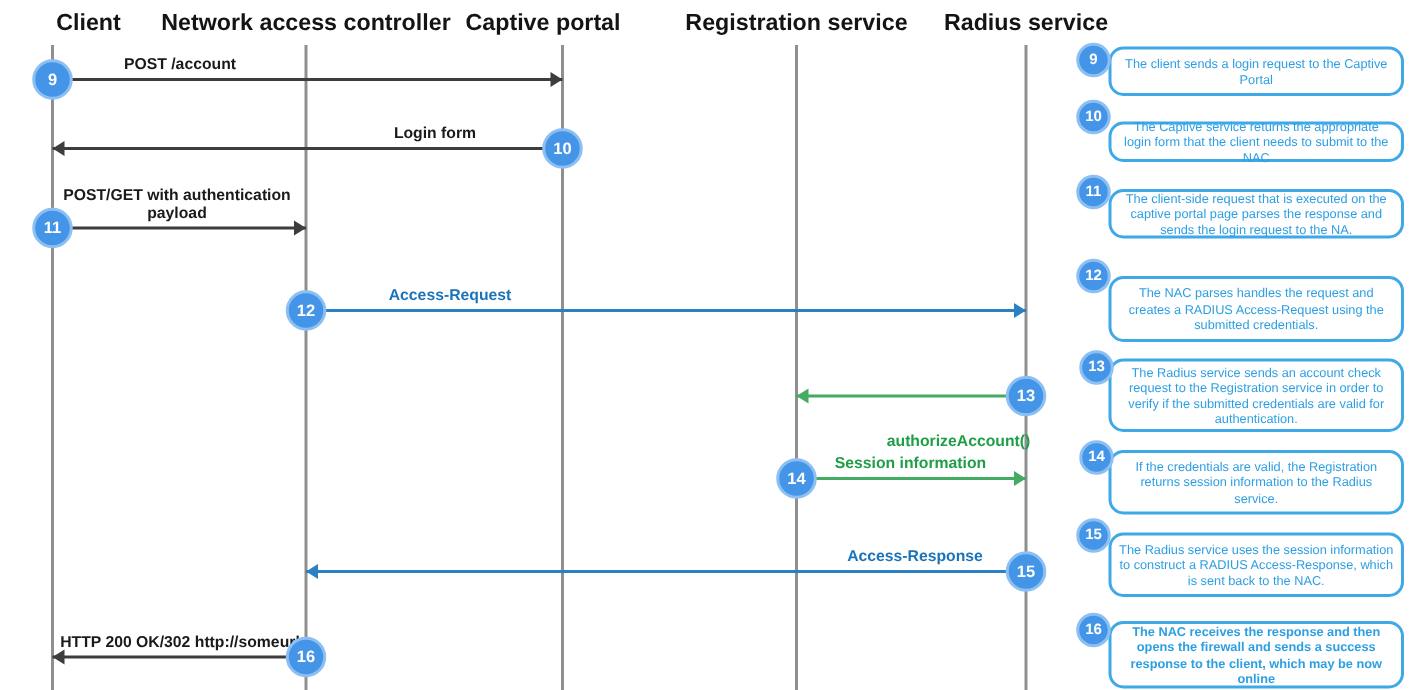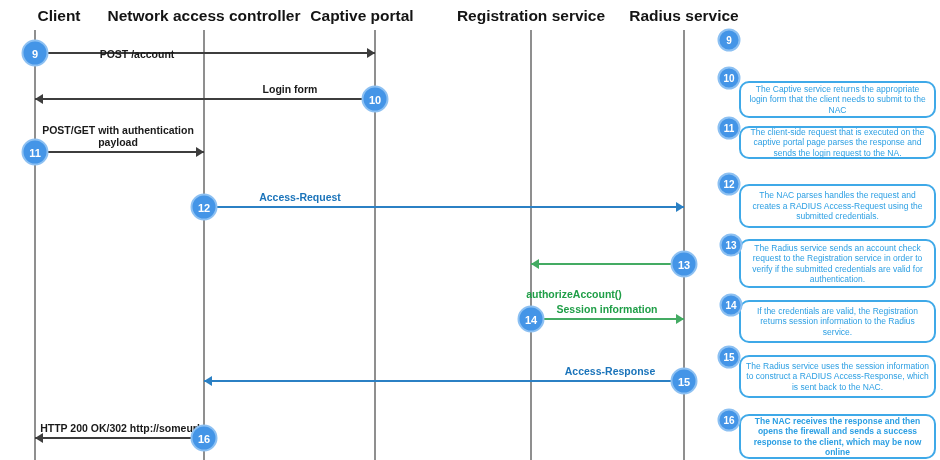--- a/index.html
+++ b/index.html
@@ -73,52 +73,53 @@
     <div class="actor-label" style="left: 204px;">Network access controller</div>
     <div class="lifeline" style="left: 203.25px;"></div>
     <div class="actor-label" style="left: 362px;">Captive portal</div>
     <div class="lifeline" style="left: 374.25px;"></div>
     <div class="actor-label" style="left: 531px;">Registration service</div>
     <div class="lifeline" style="left: 530.25px;"></div>
     <div class="actor-label" style="left: 684px;">Radius service</div>
     <div class="lifeline" style="left: 683.25px;"></div>
     <div class="msg-line" style="left: 35px; top: 52px; width: 340px; background: rgb(61, 61, 61);"></div>
     <div class="arrowhead" style="top: 48px; left: 367px; border-left: 8px solid rgb(61, 61, 61);"></div>
-    <div class="msg-label" style="left: 137px; top: 49px; color: rgb(26, 26, 26); margin-top: 11px;">POST /account</div>
+    <div class="msg-label" style="left: 120px; top: 49px; color: rgb(26, 26, 26);">POST /account</div>
     <div class="step-badge" style="left: 35px; top: 53px;">9</div>
     <div class="msg-line" style="left: 35px; top: 98px; width: 340px; background: rgb(61, 61, 61);"></div>
     <div class="arrowhead" style="top: 94px; left: 35px; border-right: 8px solid rgb(61, 61, 61);"></div>
     <div class="msg-label" style="left: 290px; top: 95px; color: rgb(26, 26, 26);">Login form</div>
     <div class="step-badge" style="left: 375px; top: 99px;">10</div>
     <div class="msg-line" style="left: 35px; top: 151px; width: 169px; background: rgb(61, 61, 61);"></div>
     <div class="arrowhead" style="top: 147px; left: 196px; border-left: 8px solid rgb(61, 61, 61);"></div>
     <div class="msg-label" style="left: 118px; top: 148px; color: rgb(26, 26, 26); width: 165px; white-space: normal;">POST/GET with authentication payload</div>
     <div class="step-badge" style="left: 35px; top: 152px;">11</div>
     <div class="msg-line" style="left: 204px; top: 206px; width: 480px; background: rgb(43, 128, 196);"></div>
     <div class="arrowhead" style="top: 202px; left: 676px; border-left: 8px solid rgb(43, 128, 196);"></div>
     <div class="msg-label" style="left: 300px; top: 203px; color: rgb(27, 116, 186);">Access-Request</div>
     <div class="step-badge" style="left: 204px; top: 207px;">12</div>
     <div class="msg-line" style="left: 531px; top: 263px; width: 153px; background: rgb(68, 171, 99);"></div>
     <div class="arrowhead" style="top: 259px; left: 531px; border-right: 8px solid rgb(68, 171, 99);"></div>
-    <div class="msg-label" style="left: 574px; top: 260px; color: rgb(31, 158, 71); margin-top: 40px;">authorizeAccount()</div>
+    <div class="msg-label" style="left: 639px; top: 260px; color: rgb(31, 158, 71); margin-top: 40px;">authorizeAccount()</div>
     <div class="step-badge" style="left: 684px; top: 264px;">13</div>
     <div class="msg-line" style="left: 531px; top: 318px; width: 153px; background: rgb(68, 171, 99);"></div>
     <div class="arrowhead" style="top: 314px; left: 676px; border-left: 8px solid rgb(68, 171, 99);"></div>
     <div class="msg-label" style="left: 607px; top: 315px; color: rgb(31, 158, 71);">Session information</div>
     <div class="step-badge" style="left: 531px; top: 319px;">14</div>
     <div class="msg-line" style="left: 204px; top: 380px; width: 480px; background: rgb(43, 128, 196);"></div>
     <div class="arrowhead" style="top: 376px; left: 204px; border-right: 8px solid rgb(43, 128, 196);"></div>
     <div class="msg-label" style="left: 610px; top: 377px; color: rgb(27, 116, 186);">Access-Response</div>
     <div class="step-badge" style="left: 684px; top: 381px;">15</div>
     <div class="msg-line" style="left: 35px; top: 437px; width: 169px; background: rgb(61, 61, 61);"></div>
     <div class="arrowhead" style="top: 433px; left: 35px; border-right: 8px solid rgb(61, 61, 61);"></div>
     <div class="msg-label" style="left: 120px; top: 434px; color: rgb(26, 26, 26);">HTTP 200 OK/302 http://someurl</div>
     <div class="step-badge" style="left: 204px; top: 438px;">16</div>
+    <div class="note-box" style="top: 31px; height: 33px;">The client sends a login request to the Captive Portal</div>
     <div class="note-badge" style="left: 729px; top: 40px;">9</div>
-    <div class="note-box" style="top: 81px; height: 37px; text-align: center;">The Captive service returns the appropriate login form that the client needs to submit to the NAC</div>
+    <div class="note-box" style="top: 81px; height: 27px; text-align: center;">The Captive service returns the appropriate login form that the client needs to submit to the NAC</div>
     <div class="note-badge" style="left: 729px; top: 78px;">10</div>
     <div class="note-box" style="top: 126px; height: 33px;">The client-side request that is executed on the captive portal page parses the response and sends the login request to the NA.</div>
     <div class="note-badge" style="left: 729px; top: 128px;">11</div>
     <div class="note-box" style="top: 184px; height: 44px;">The NAC parses handles the request and creates a RADIUS Access-Request using the submitted credentials.</div>
     <div class="note-badge" style="left: 729px; top: 184px;">12</div>
     <div class="note-box" style="top: 239px; height: 49px;">The Radius service sends an account check request to the Registration service in order to verify if the submitted credentials are valid for authentication.</div>
     <div class="note-badge" style="left: 731px; top: 245px;">13</div>
     <div class="note-box" style="top: 300px; height: 43px;">If the credentials are valid, the Registration returns session information to the Radius service.</div>
     <div class="note-badge" style="left: 731px; top: 305px;">14</div>
     <div class="note-box" style="top: 355px; height: 43px;">The Radius service uses the session information to construct a RADIUS Access-Response, which is sent back to the NAC.</div>

